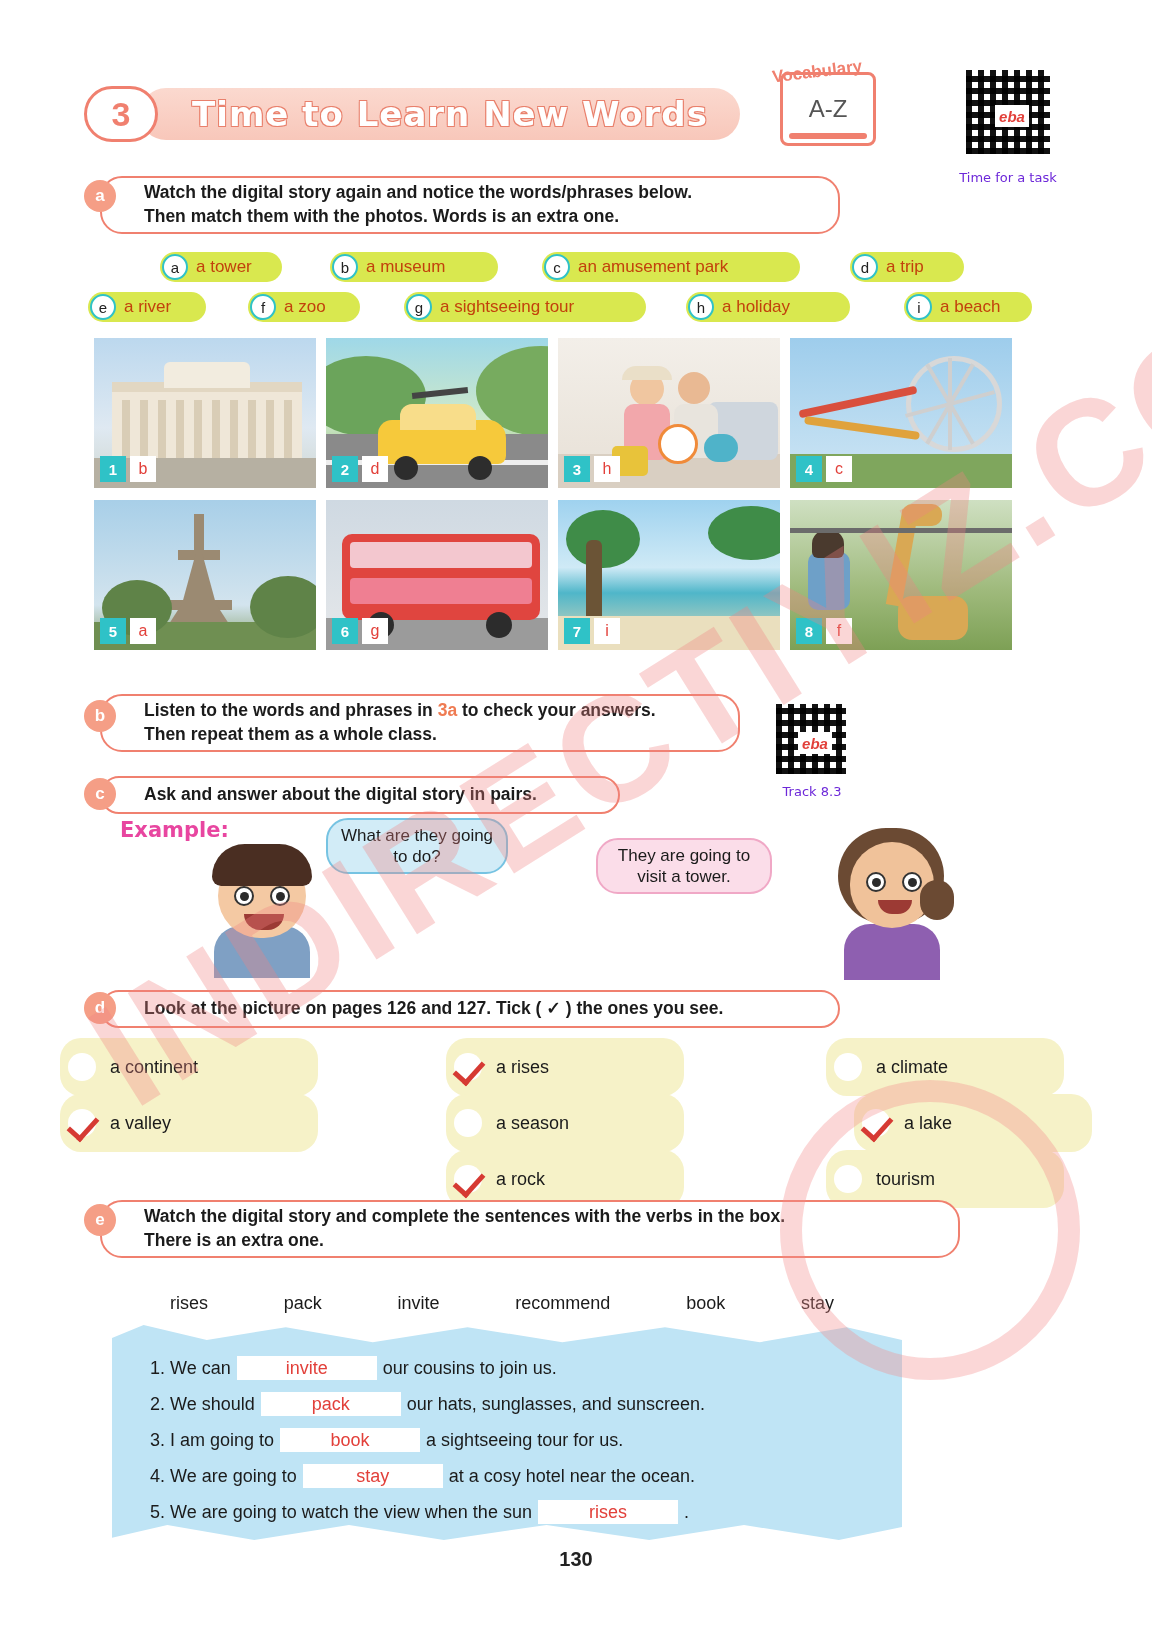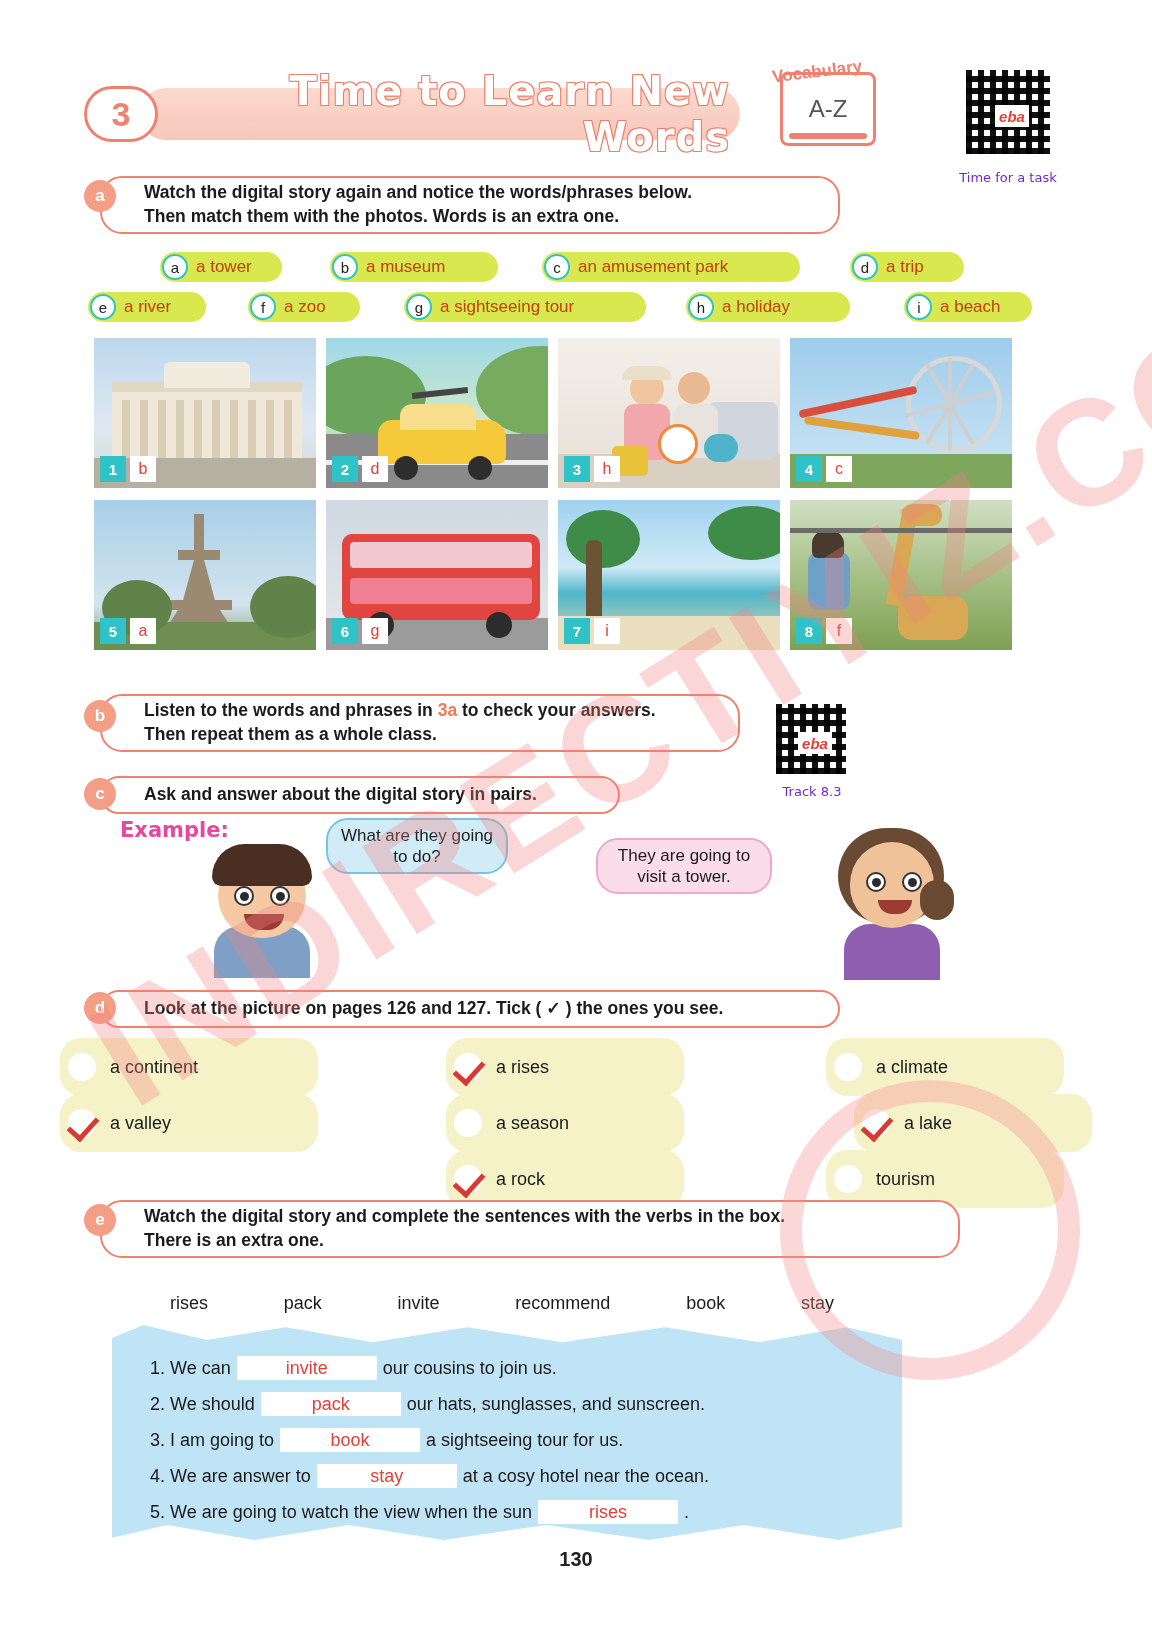--- a/index.html
+++ b/index.html
@@ -64,21 +64,21 @@
     background: linear-gradient(180deg,#fbd9cf 0%, #f8c7ba 100%);
     border-radius: 26px;
     z-index: 5;
   }
   .title-text {
     position: absolute;
     left: 170px; top: 90px;
     width: 560px; height: 48px;
     display: flex; align-items: center; justify-content: center;
     font-family: "DejaVu Sans", sans-serif;
-    font-size: 40px;
+    font-size: 34px;
     font-weight: bold;
     color: #ffffff;
     letter-spacing: 1px;
     text-shadow: 1px 1px 0 #e9806c, -1px 1px 0 #e9806c, 1px -1px 0 #e9806c, -1px -1px 0 #e9806c;
     z-index: 8;
     text-align: right;
   }
   .vocab-badge {
     position: absolute;
     left: 780px; top: 72px;
@@ -608,21 +608,21 @@
     <span>our hats, sunglasses, and sunscreen.</span>
   </div>
   <div class="sent" style="left:150px; top:1428px;">
     <span>3.</span>&nbsp;
     <span>I am going to</span>
     <span class="blank">book</span>
     <span>a sightseeing tour for us.</span>
   </div>
   <div class="sent" style="left:150px; top:1464px;">
     <span>4.</span>&nbsp;
-    <span>We are answer to</span>
+    <span>We are going to</span>
     <span class="blank">stay</span>
     <span>at a cosy hotel near the ocean.</span>
   </div>
   <div class="sent" style="left:150px; top:1500px;">
     <span>5.</span>&nbsp;
     <span>We are going to watch the view when the sun</span>
     <span class="blank">rises</span>
     <span>.</span>
   </div>
 

